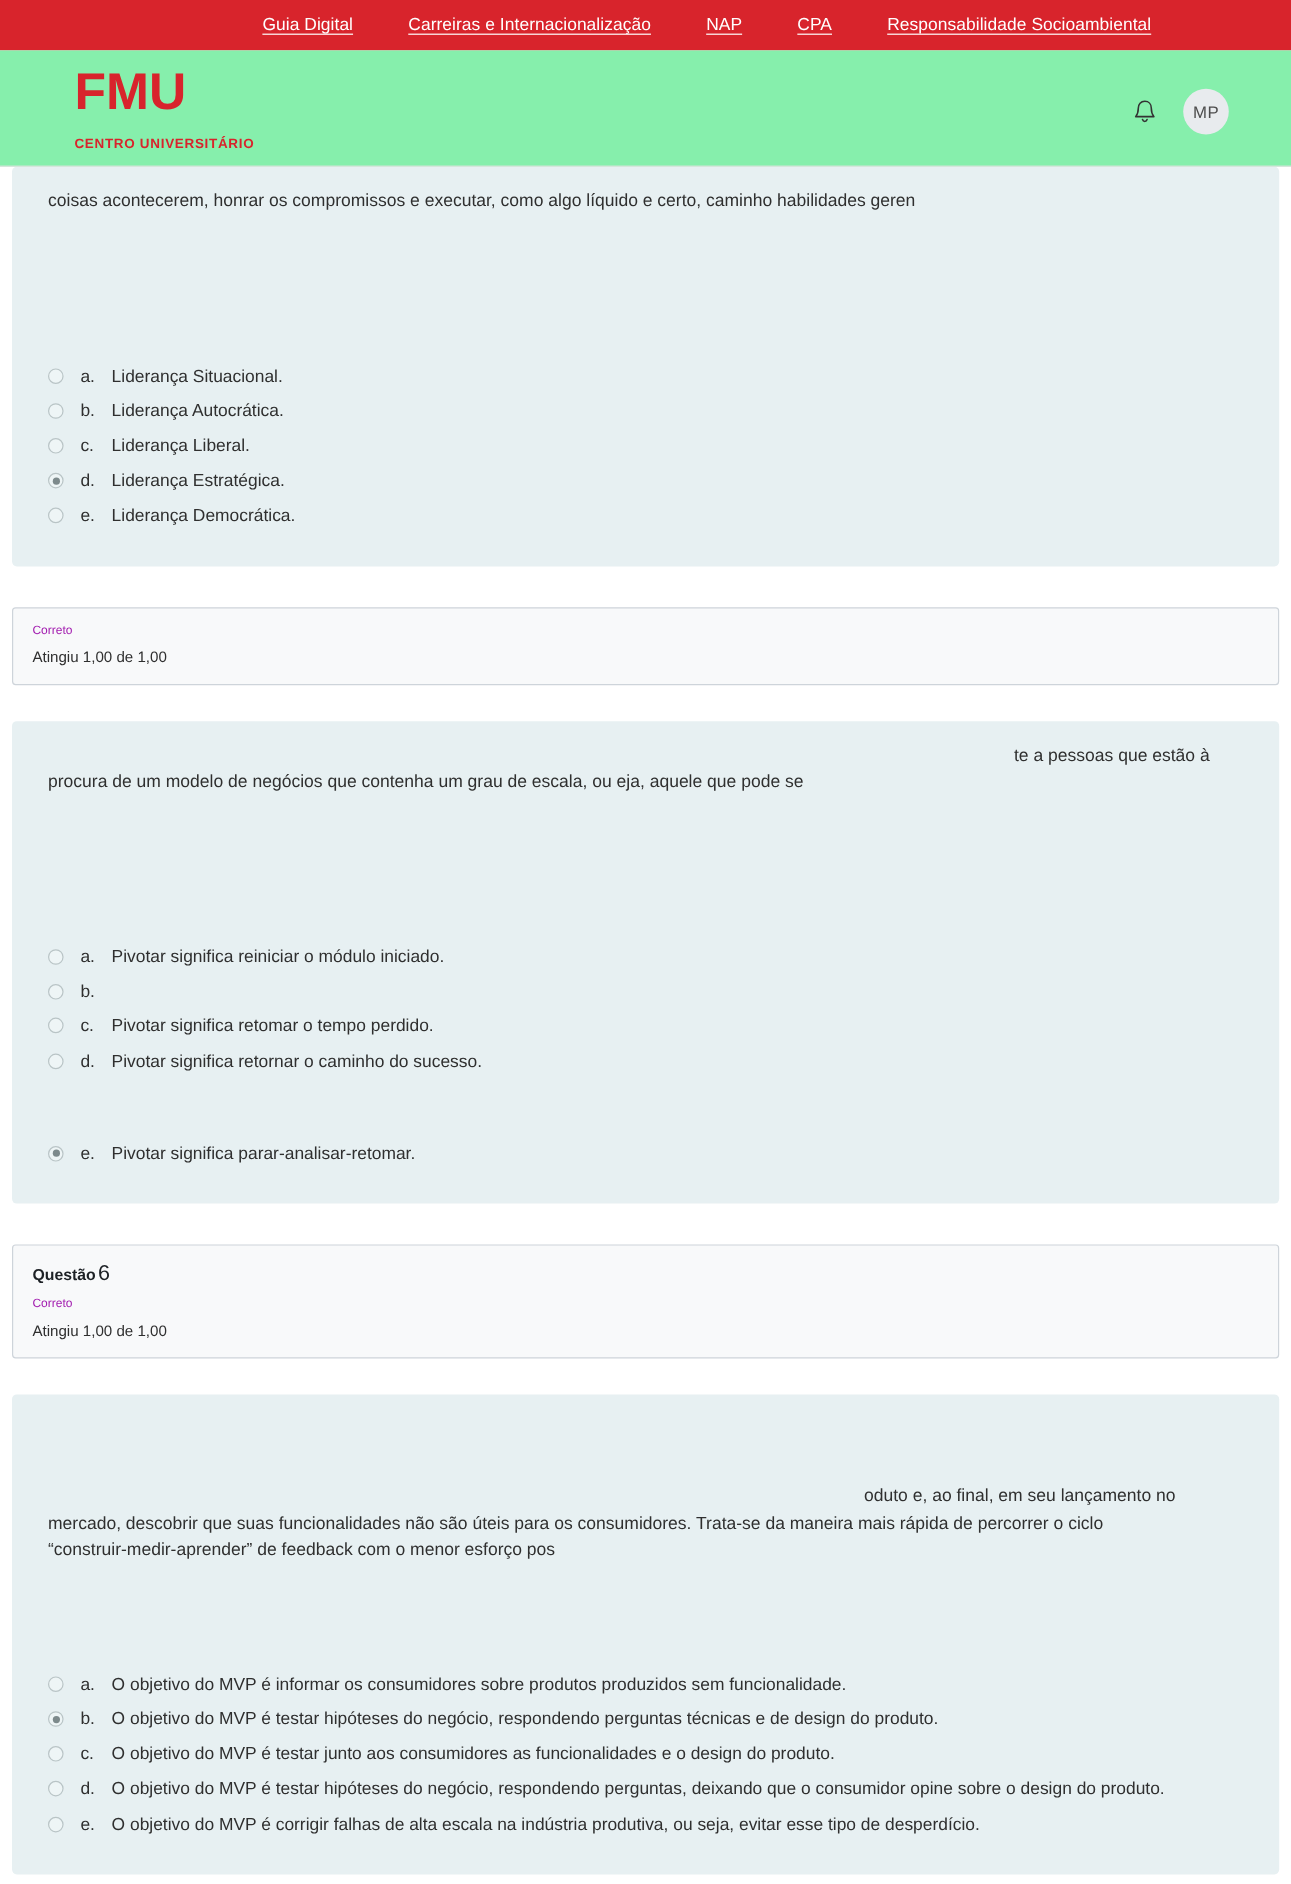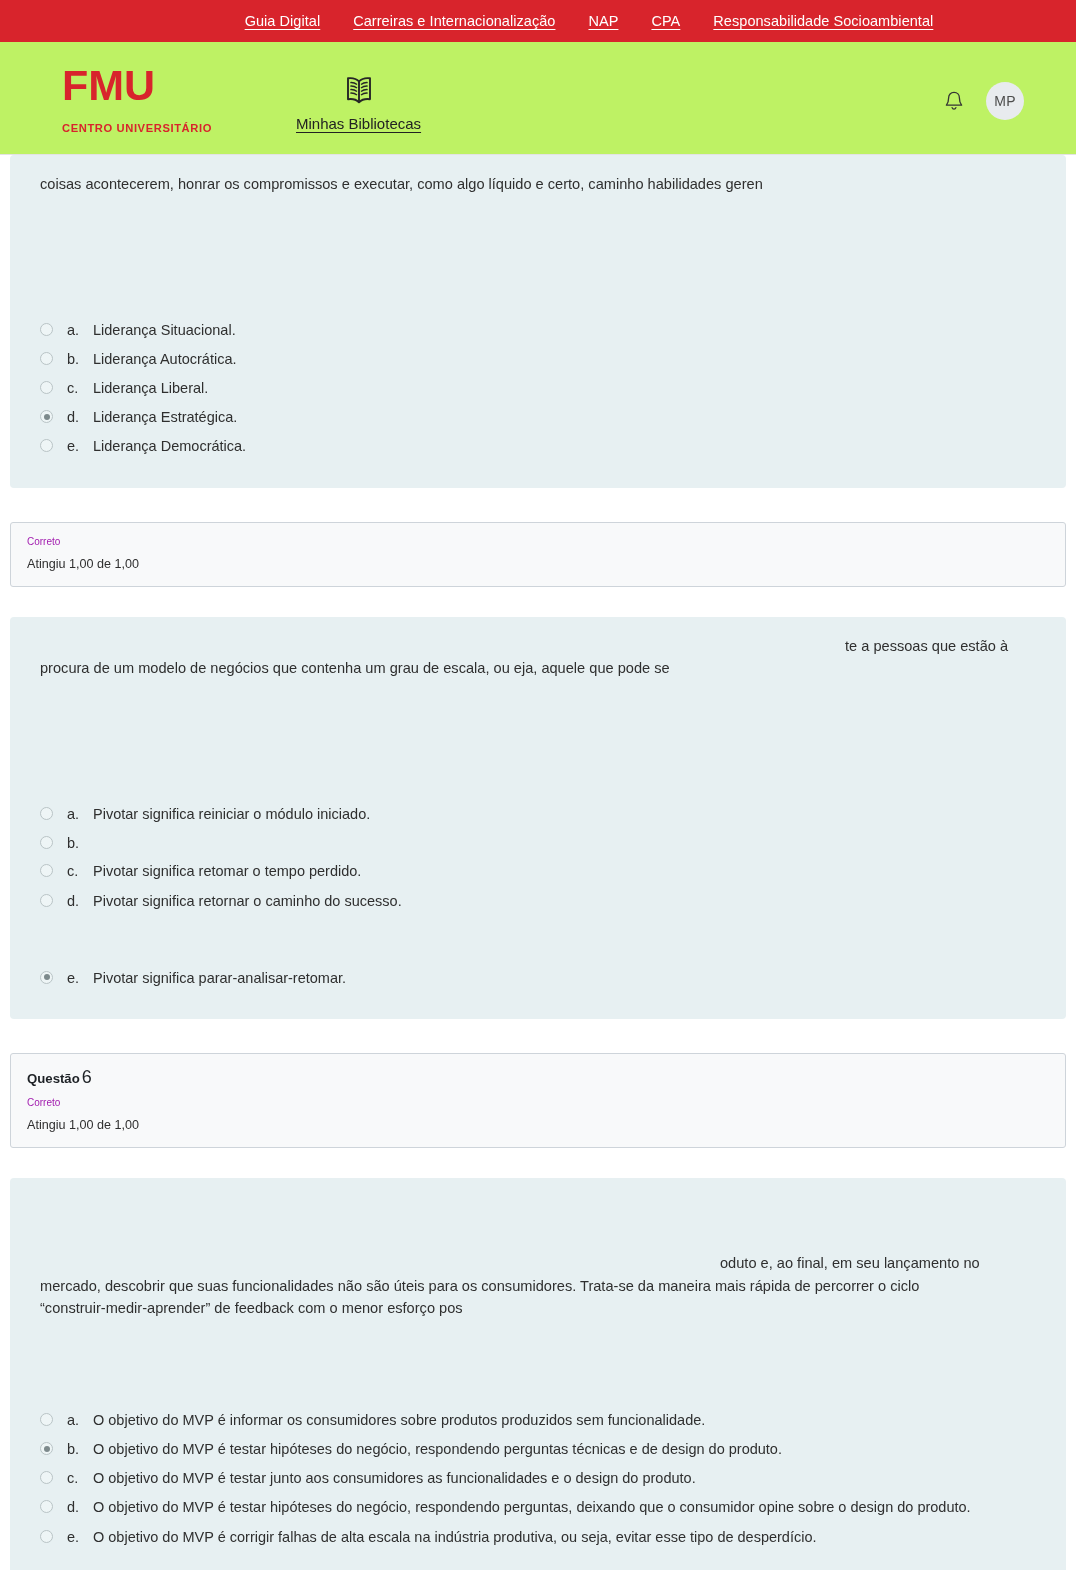--- a/index.html
+++ b/index.html
@@ -24,43 +24,42 @@
     height: 42px;
     display: flex;
     align-items: center;
     justify-content: center;
     gap: 0px;
     padding: 0 18px;
   }
   .topbar-inner {
     display: flex;
     align-items: center;
-    gap: 33px;
+    gap: 46px;
     margin-left: 102px;
     white-space: nowrap;
   }
   .topbar-link {
     color: #ffffff;
     font-size: 14.5px;
     text-decoration: underline;
     text-underline-offset: 2.5px;
     cursor: pointer;
     letter-spacing: 0.05px;
   }
 
   
   .header {
-    height: 113px;
-    background: #bef264;
+    height: 97px;
+    background: #86efac;
     border-bottom: 1px solid #e3e3e3;
     display: flex;
     align-items: center;
     padding: 0 52px 0 62px;
     position: relative;
-    gap: 16px;
   }
   .logo-wrap {
     display: flex;
     flex-direction: column;
     align-items: flex-start;
     line-height: 1;
     margin-top: 4px;
   }
   .logo-fmu {
     color: #d8242c;
@@ -258,37 +257,20 @@
 <div class="header">
 
   <div class="logo-wrap">
     <div class="logo-fmu">FMU</div>
     <div class="logo-sub">CENTRO UNIVERSITÁRIO</div>
   </div>
 
   <div class="nav-items">
 
 
-    <div class="nav-item">
-      <span class="nav-icon">
-        <svg width="30" height="30" viewBox="0 0 30 30" fill="none" xmlns="http://www.w3.org/2000/svg">
-          <path d="M15 6.4 C12.2 3.6 8.3 2.7 4 3.3 L4 24.2 C8.3 23.6 12.2 24.5 15 27.2 C17.8 24.5 21.7 23.6 26 24.2 L26 3.3 C21.7 2.7 17.8 3.6 15 6.4 Z" fill="none" stroke="#262626" stroke-width="1.9" stroke-linejoin="round"></path>
-          <path d="M15 6.4 L15 27.2" stroke="#262626" stroke-width="1.9"></path>
-          <path d="M6.3 7.6 C8.9 7.4 11.2 8.1 13 9.5" stroke="#262626" stroke-width="1.4"></path>
-          <path d="M6.3 11.1 C8.9 10.9 11.2 11.6 13 13" stroke="#262626" stroke-width="1.4"></path>
-          <path d="M6.3 14.6 C8.9 14.4 11.2 15.1 13 16.5" stroke="#262626" stroke-width="1.4"></path>
-          <path d="M6.3 18.1 C8.9 17.9 11.2 18.6 13 20" stroke="#262626" stroke-width="1.4"></path>
-          <path d="M23.7 7.6 C21.1 7.4 18.8 8.1 17 9.5" stroke="#262626" stroke-width="1.4"></path>
-          <path d="M23.7 11.1 C21.1 10.9 18.8 11.6 17 13" stroke="#262626" stroke-width="1.4"></path>
-          <path d="M23.7 14.6 C21.1 14.4 18.8 15.1 17 16.5" stroke="#262626" stroke-width="1.4"></path>
-          <path d="M23.7 18.1 C21.1 17.9 18.8 18.6 17 20" stroke="#262626" stroke-width="1.4"></path>
-        </svg>
-      </span>
-      <span class="nav-label">Minhas Bibliotecas</span>
-    </div>
 
   </div>
 
   <div class="header-right">
     <span class="bell-btn">
       <svg width="20" height="22" viewBox="0 0 20 22" fill="none" xmlns="http://www.w3.org/2000/svg">
         <path d="M10 2.4 C6.7 2.4 4.6 4.8 4.6 8 C4.6 12.4 3.2 14.2 2.4 15.2 L17.6 15.2 C16.8 14.2 15.4 12.4 15.4 8 C15.4 4.8 13.3 2.4 10 2.4 Z" fill="none" stroke="#333333" stroke-width="1.3" stroke-linejoin="round"></path>
         <path d="M8.1 17.6 C8.4 18.6 9.1 19.2 10 19.2 C10.9 19.2 11.6 18.6 11.9 17.6" fill="none" stroke="#333333" stroke-width="1.3" stroke-linecap="round"></path>
       </svg>
     </span>

